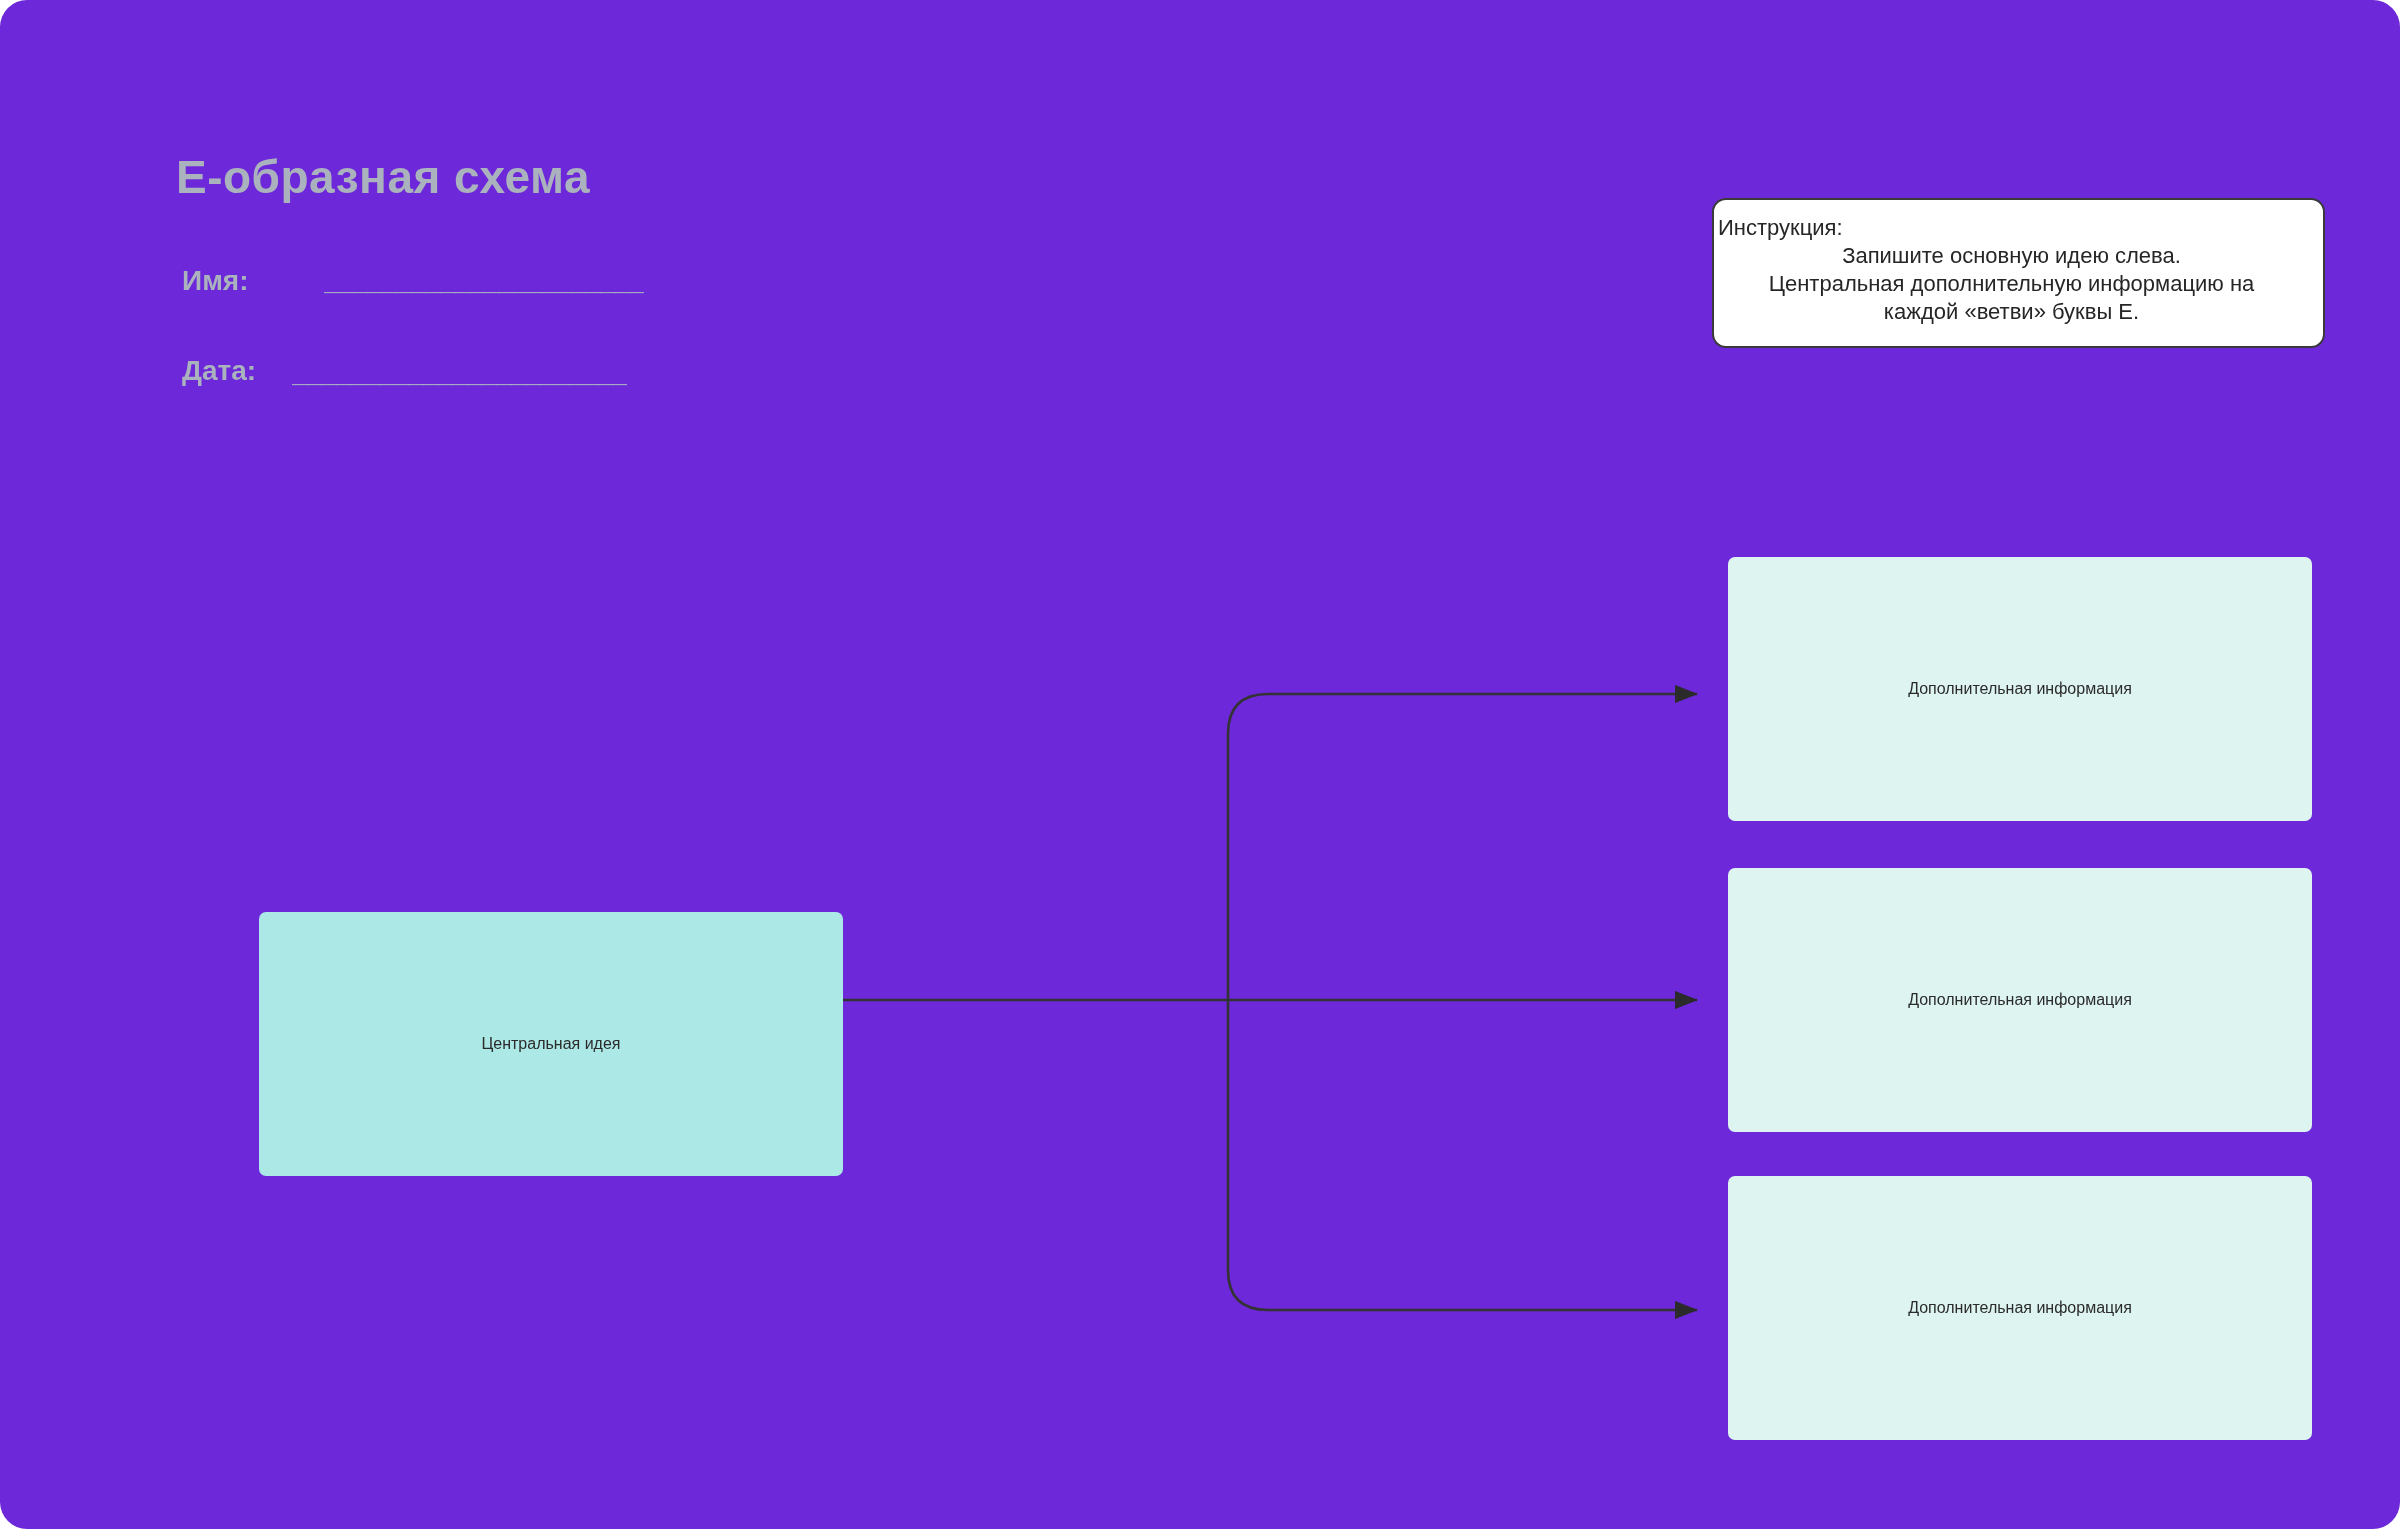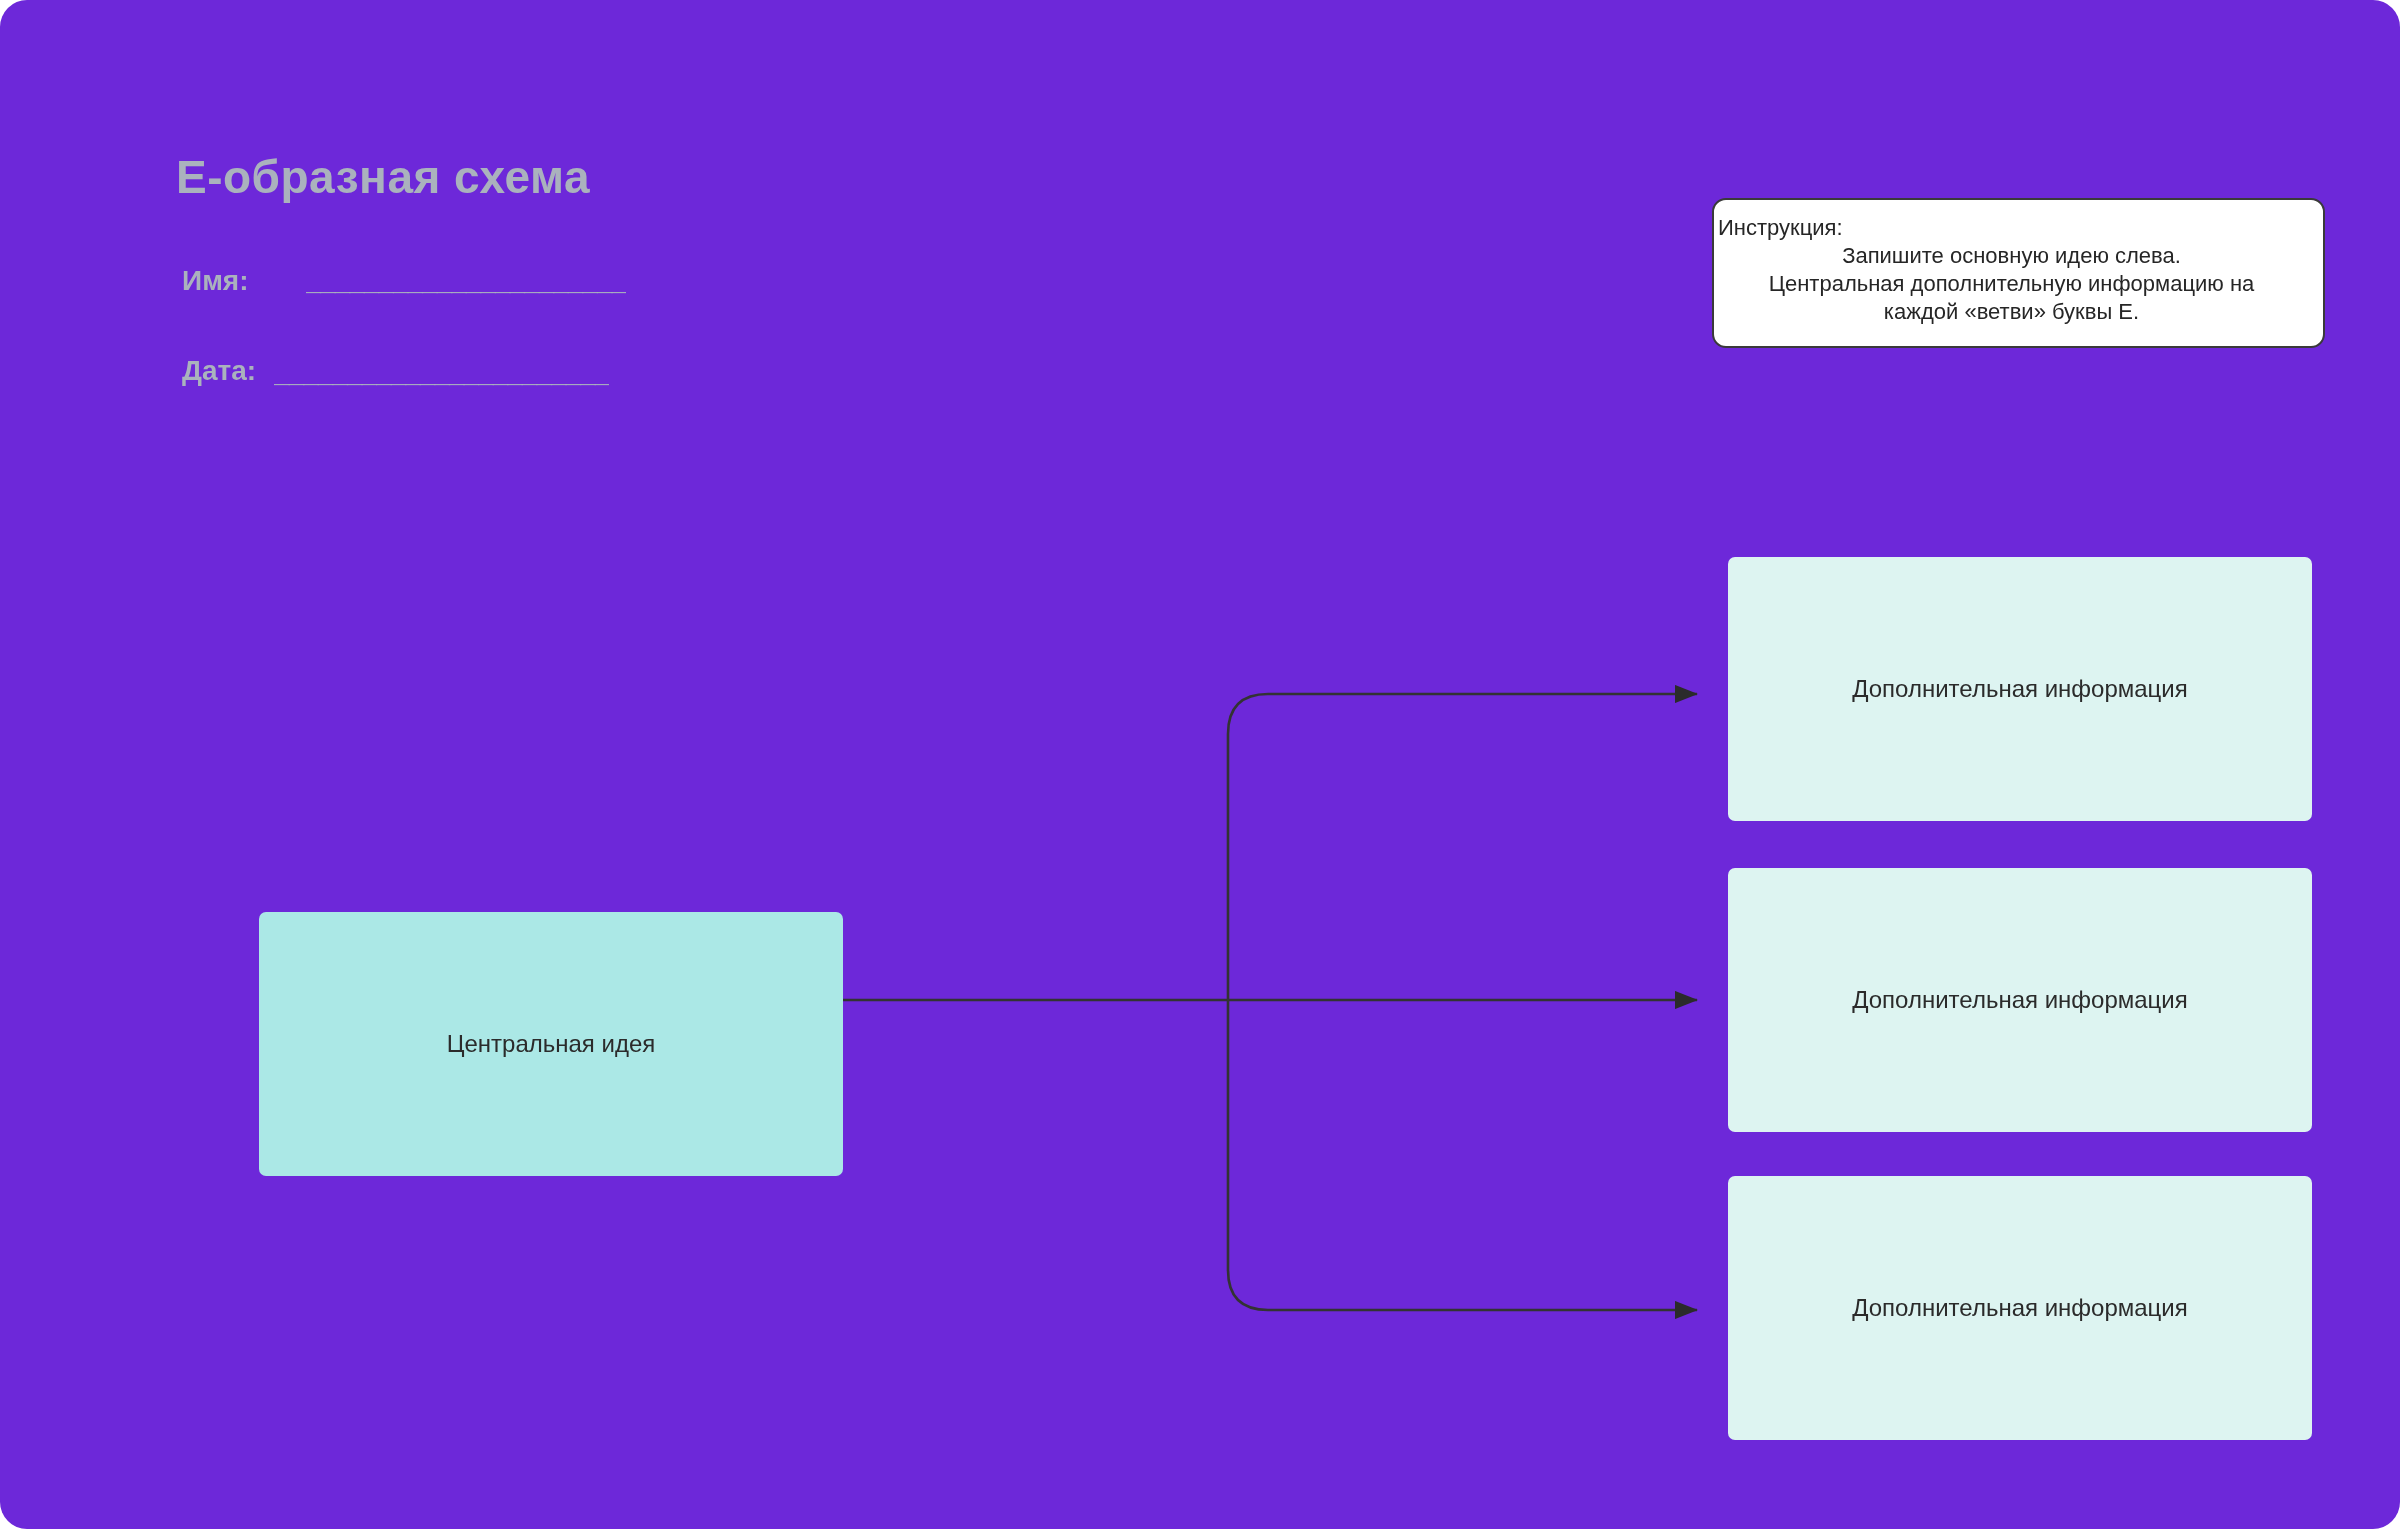--- a/index.html
+++ b/index.html
@@ -40,21 +40,21 @@
   }
   #name-field-row { left: 182px; top: 265px; gap: 39px; }
   #date-field-row { left: 182px; top: 355px; align-items: flex-end; }
   .field-label {
     font-size: 28px;
     font-weight: bold;
     color: #aab2bd;
   }
   .field-line {
     display: inline-block;
-    margin-left: 18px;
+    margin-left: 36px;
     font-size: 28px;
     font-weight: bold;
     color: #aab2bd;
     letter-spacing: -1px;
     line-height: 1;
     overflow: hidden;
   }
 
   
   #instruction-box {
@@ -85,21 +85,21 @@
   
   .node {
     position: absolute;
     box-sizing: border-box;
     border-radius: 7px;
     display: flex;
     align-items: center;
     justify-content: center;
   }
   .node-label {
-    font-size: 24px;
+    font-size: 16px;
     color: #2b2b2b;
     text-align: right;
     padding: 0 14px;
   }
   #central-node {
     left: 259px;
     top: 868px;
     width: 584px;
     height: 264px;
     background: #abe8e6;

